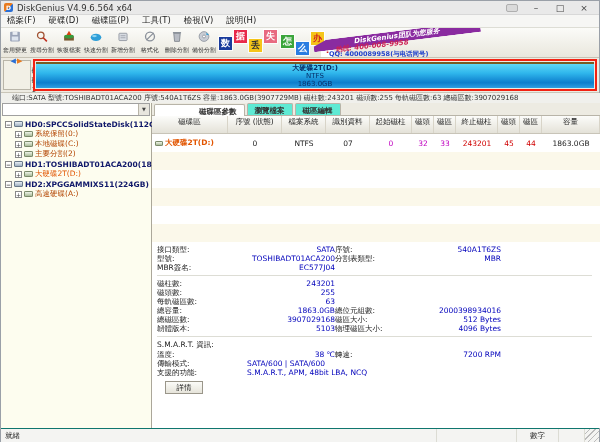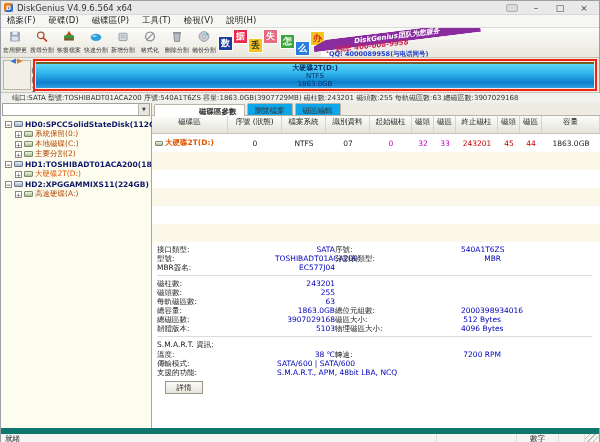--- a/index.html
+++ b/index.html
@@ -76,51 +76,51 @@
   .titem .pico { width:9px; height:6px; border-radius:2px/1px; border:1px solid #7A8A6A;
     background:linear-gradient(#EEF4E8,#AABB99); flex:none; }
   .titem.lvl1 { padding-left:2px; font-weight:bold; color:#10186A; }
   .titem.lvl2 { padding-left:12px; color:#B34400; }
   .titem.sel { color:#E25500; }
   .titem .tlabel { font-size:7.5px; }
 
   .rightpanel { flex:1; display:flex; flex-direction:column; background:#fff; }
   .tabsrow { height:13px; background:#EDEBE2; display:flex; align-items:flex-end; border-bottom:1px solid #B8B4A8; }
   .tab { font-size:7.5px; padding:1px 7px 1px 7px; border:1px solid #B8B4A8; border-bottom:none;
-    background:#0ea5e9; color:#333; margin-left:2px; border-radius:2px 2px 0 0; height:12px; line-height:11px;}
+    background:#5eead4; color:#333; margin-left:2px; border-radius:2px 2px 0 0; height:12px; line-height:11px;font-weight:bold;}
   .tab.active { background:#fff; font-weight:bold; position:relative; top:1px;padding-left:44px; }
 
   
   .ptable { font-size:7.5px; }
   .prow, .phead { display:grid; grid-template-columns:76px 54px 44px 44px 42px 22px 22px 42px 22px 22px 58px;
     height:18px; align-items:center; }
   .phead { background:linear-gradient(#FCFCFA,#E4E2D8); border-bottom:1px solid #C8C4B8; }
   .phead span { text-align:center; border-right:1px solid #D8D4C8; height:100%; line-height:12px;
     overflow:hidden; white-space:nowrap; }
   .prow span { text-align:center; white-space:nowrap; overflow:hidden; }
   .prow .cname { text-align:left; padding-left:3px; color:#E25500; display:flex; align-items:center; gap:2px;}
   .prow .cname .pico2 { width:8px; height:5px; border:1px solid #7A8A6A; border-radius:2px/1px;
     background:linear-gradient(#EEF4E8,#AABB99); flex:none;}
   .c-start { color:#C000C0; } .c-end { color:#D00000; }
   .stripe-b { background:#FBF8EA; }
 
   
   .details { padding:3px 0 0 5px; }
   .drow { display:grid; grid-template-columns:88px 90px 96px 70px; line-height:9px; font-size:7.5px; }
   .drow .lab { color:#222; }
-  .drow .val { color:#0000BB; text-align:right; white-space:nowrap;margin-left:30px; }
+  .drow .val { color:#0000BB; text-align:right; white-space:nowrap; }
   .drow.wide .val1 { grid-column:2/5; text-align:left; padding-left:2px; }
   .divider { border-top:1px solid #DDDDD5; margin:3px 8px 3px 0; }
   .smart-title { font-size:7.5px; line-height:10px; color:#222; }
   .detail-btn { margin:4px 0 0 8px; width:38px; height:13px; font-size:7.5px;
     background:linear-gradient(#FBFBF8,#E6E4DA); border:1px solid #9A968A; text-align:center; line-height:12px; }
 
   
   .statusbar { position:absolute; left:0; top:427px; width:100%; height:15px; background:#F4F4F2;
-    border-top:6px solid #0f766e; display:flex; align-items:stretch; font-size:7.5px; }
+    border-top:1px solid #0f766e; display:flex; align-items:stretch; font-size:7.5px; }
   .sb-cell { border-right:1px solid #DCDCD4; display:flex; align-items:center; padding:0 4px; }
   .sb-main { flex:1; }
   .sb-a { width:80px; } .sb-num { width:42px; justify-content:center; } .sb-c { width:26px; }
   .grip { width:14px; background:
     repeating-linear-gradient(135deg,transparent 0 3px,#BBB 3px 4px); }
 </style>
 </head>
 <body>
 
 <div class="win">

